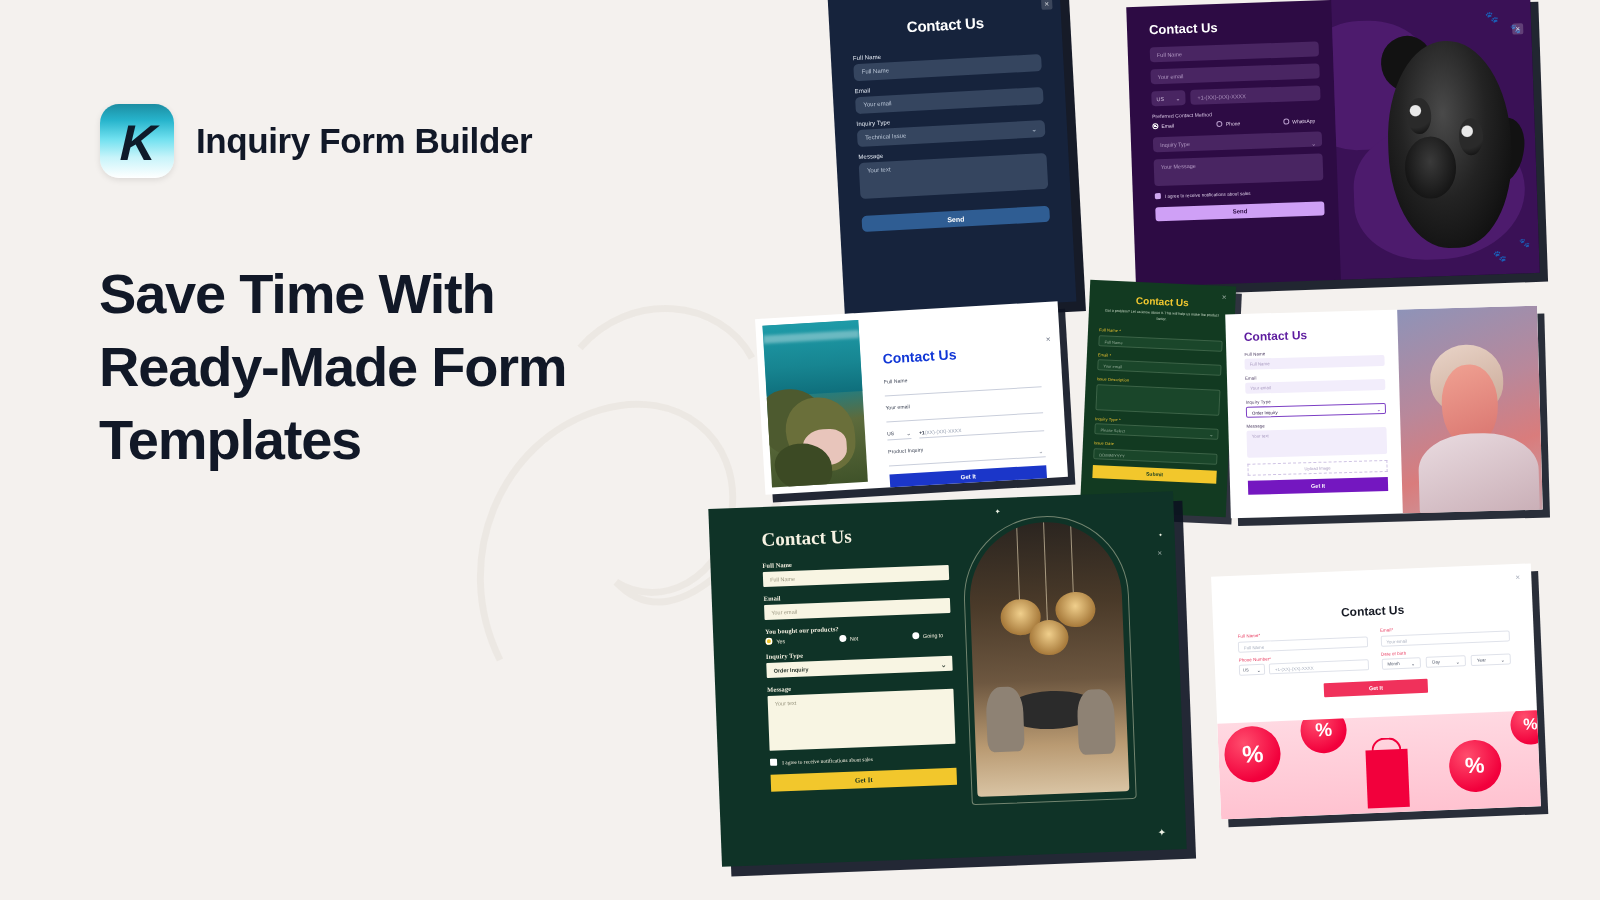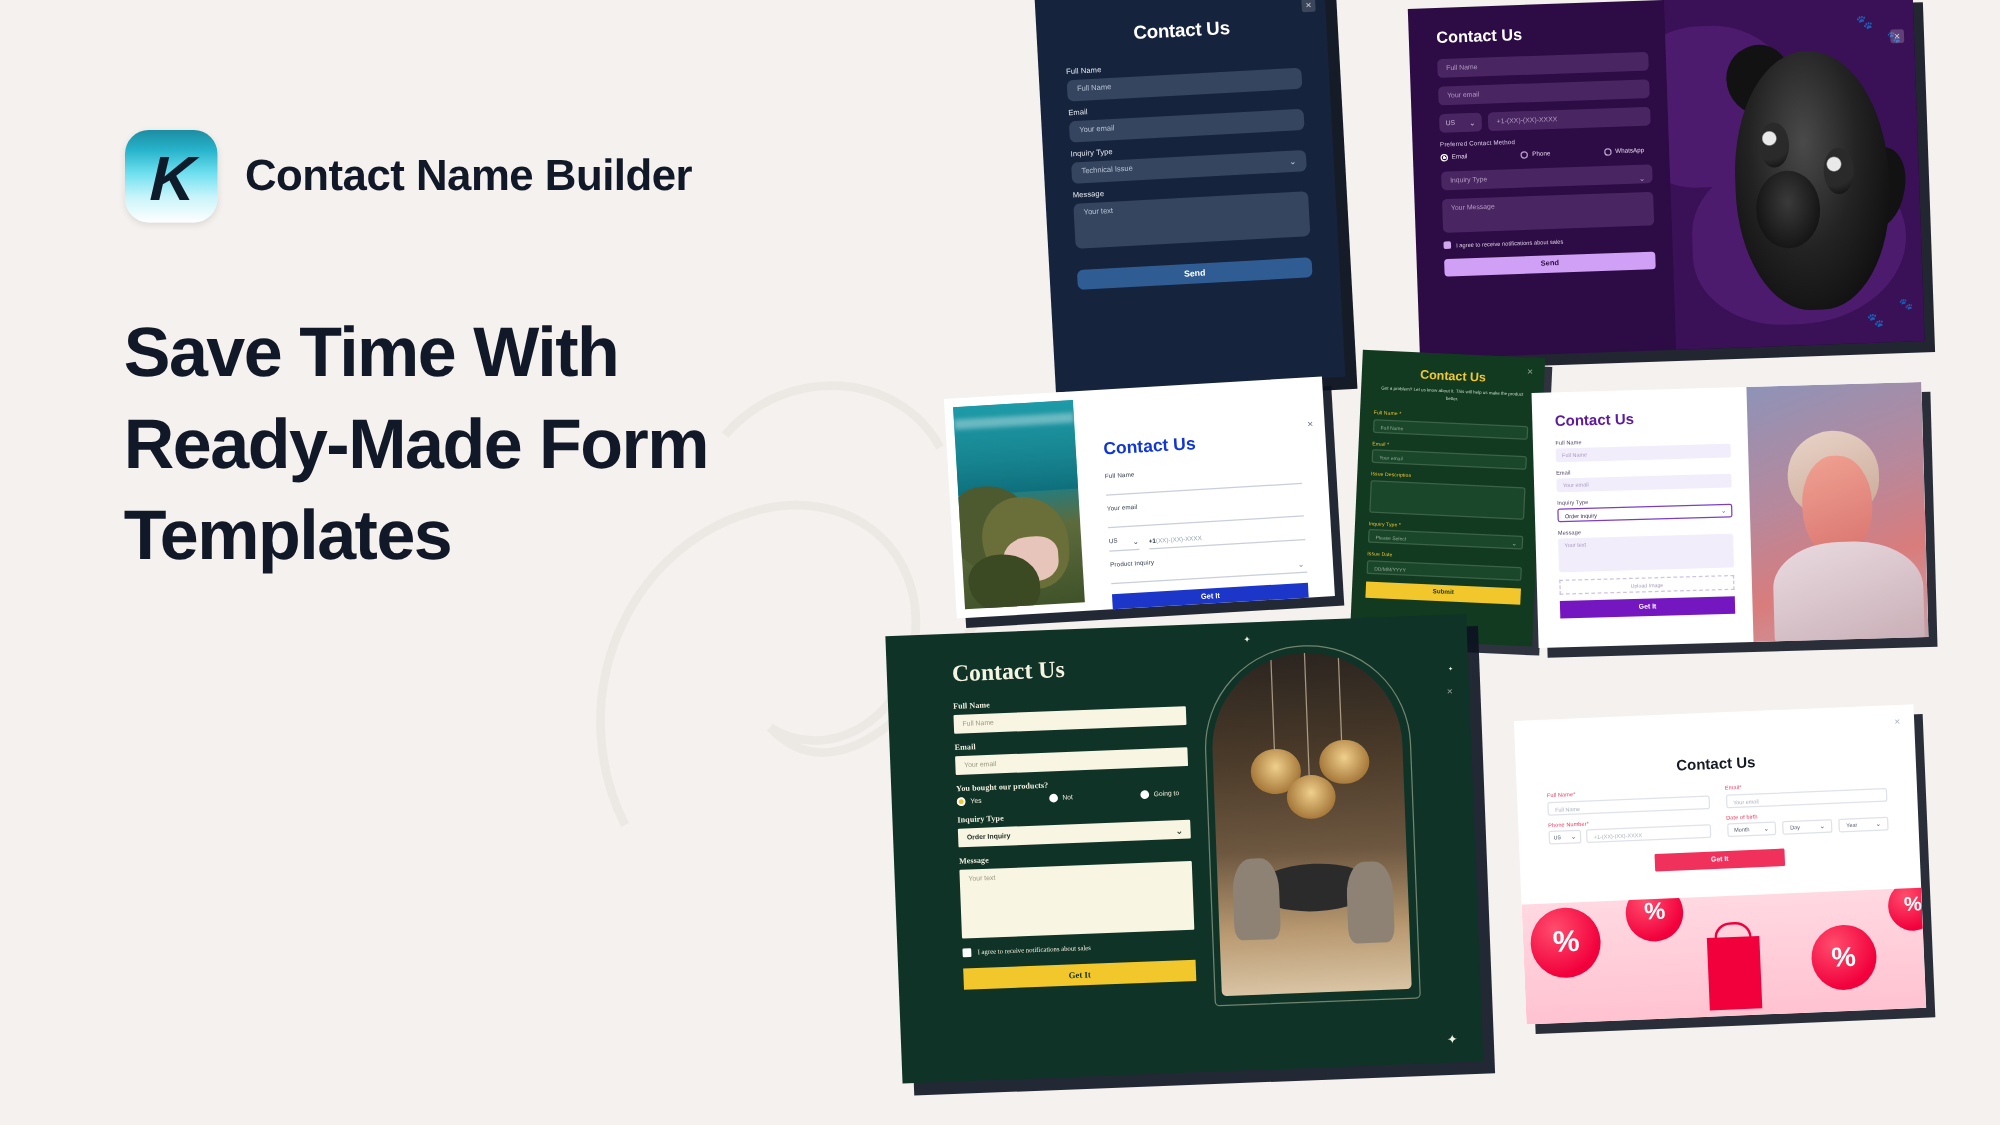--- a/index.html
+++ b/index.html
@@ -31,21 +31,21 @@
   }
   .logo-tile .k {
     font-family: "Liberation Sans", sans-serif;
     font-weight: 700; font-style: italic; font-size: 50px;
     color: #0e1b2a; line-height: 1; transform: translateY(2px) skewX(-2deg);
     letter-spacing: -2px;
   }
   .brand-name { font-size: 35px; font-weight: 700; color: #111827; letter-spacing: -.4px; }
 
   .headline {
-    position: absolute; left: 99px; top: 246px;
+    position: absolute; left: 99px; top: 258px;
     font-size: 56px; font-weight: 700; line-height: 1.30;
     color: #111827; letter-spacing: -1.2px; width: 560px;
   }
 
   
   .card { position: absolute; background: #fff; overflow: hidden; }
   .xbtn {
     position: absolute; width: 11px; height: 11px; border-radius: 2px;
     display: flex; align-items: center; justify-content: center;
     font-size: 8px; line-height: 1; color: rgba(255,255,255,.75);
@@ -243,21 +243,21 @@
         <path d="M236 352 C 300 420, 390 300, 430 214"></path>
         <path d="M200 118 C 250 60, 340 68, 372 128"></path>
       </g>
     </svg>
   </div>
 
   <div class="brand">
     <div class="logo-tile">
       <span class="k">K</span>
     </div>
-    <div class="brand-name">Contact Name Builder</div>
+    <div class="brand-name">Inquiry Form Builder</div>
   </div>
 
   <h1 class="headline">Save Time With Ready-Made Form Templates</h1>
 
   <div class="card" id="card-navy">
     <div class="xbtn">×</div>
     <div class="title">Contact Us</div>
     <div class="body">
       <div class="lbl">Full Name</div>
       <div class="fld">Full Name</div>

